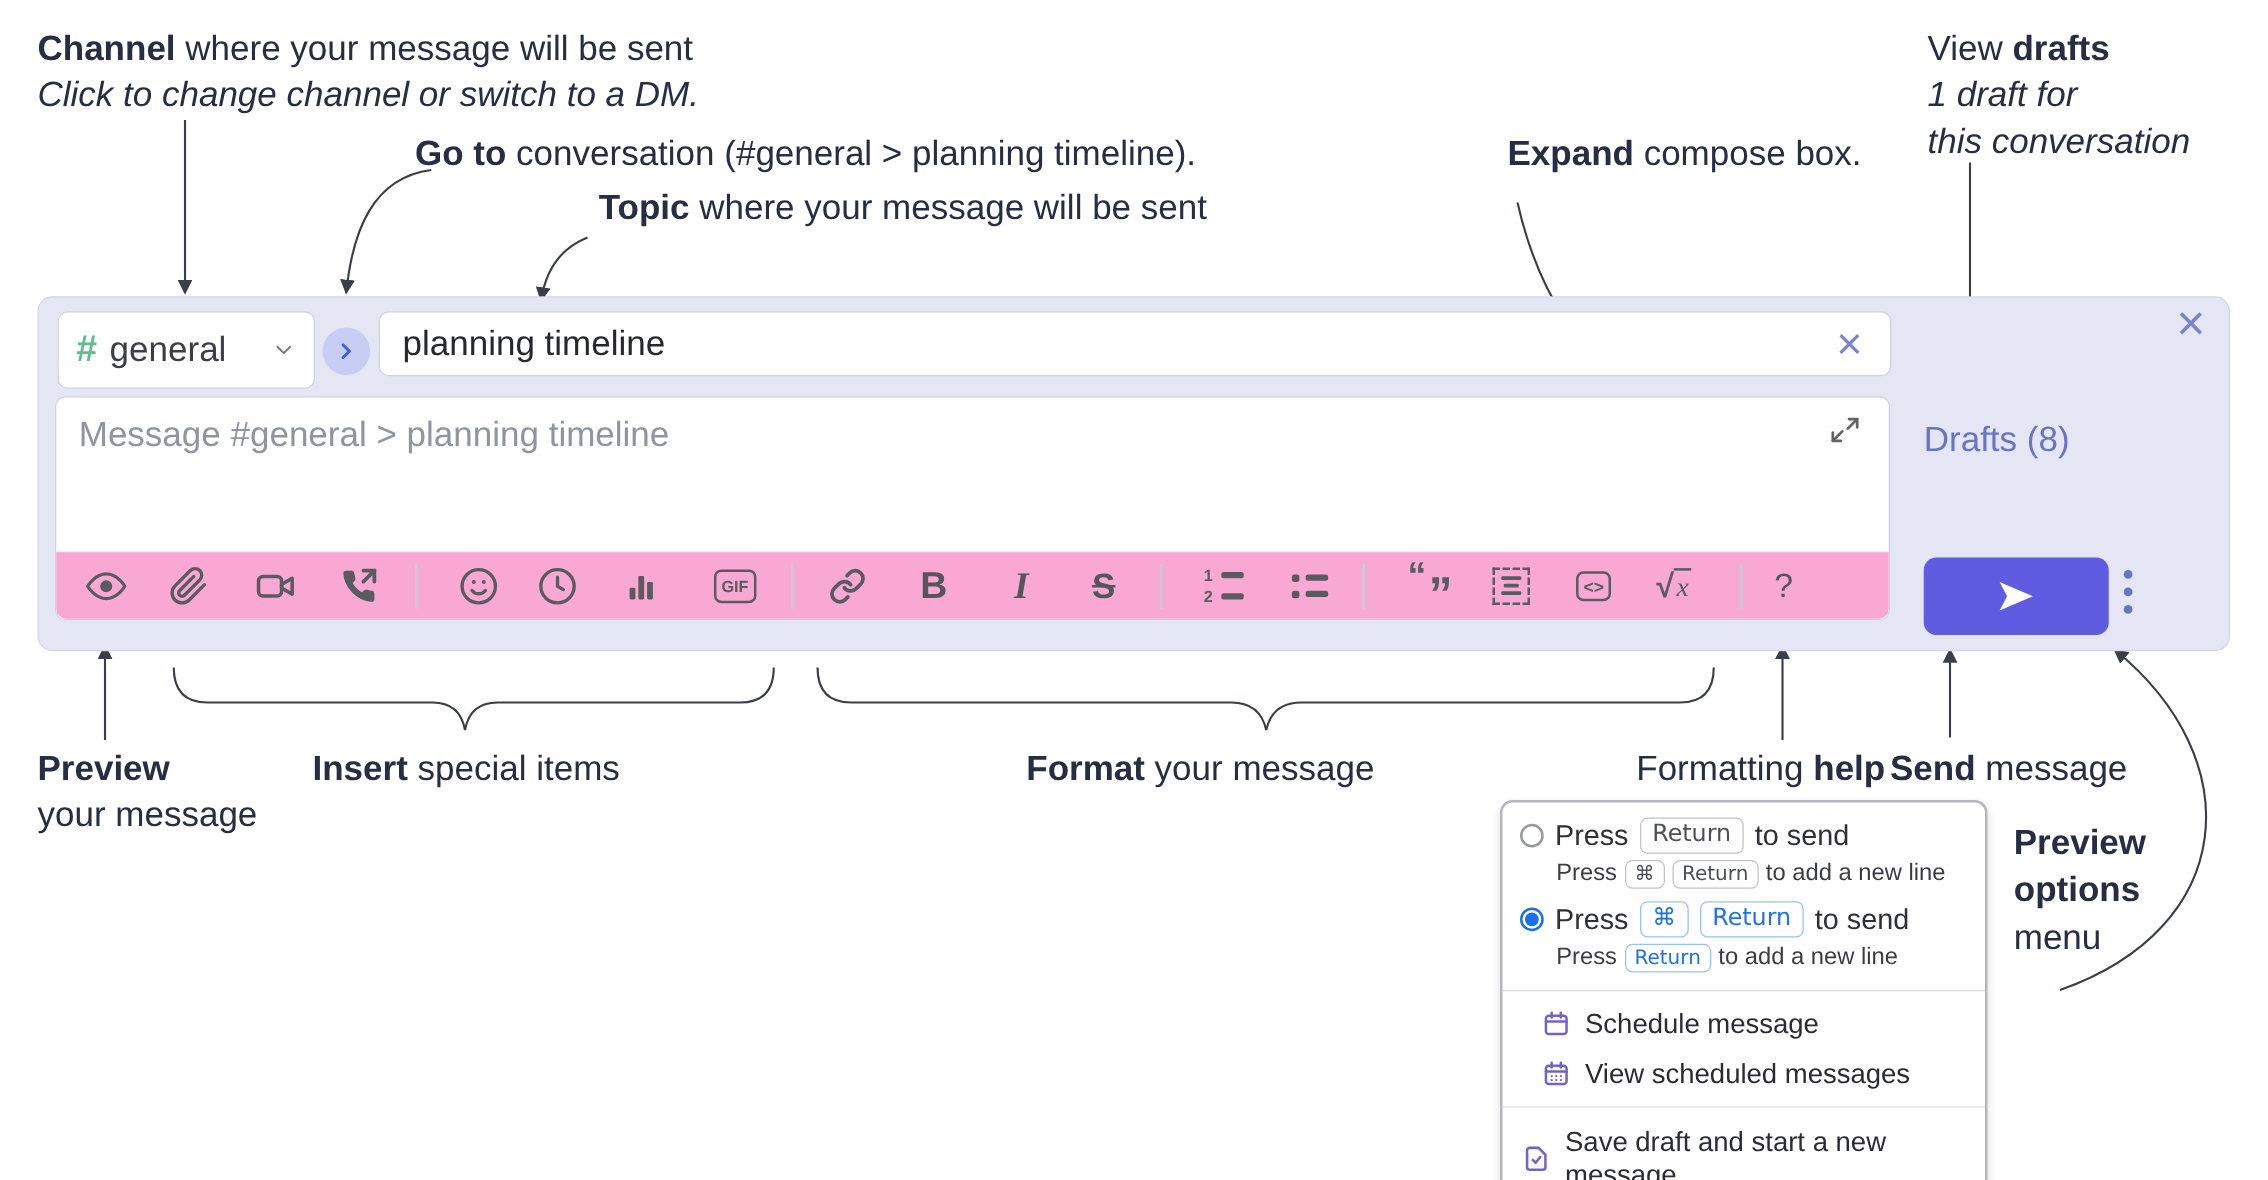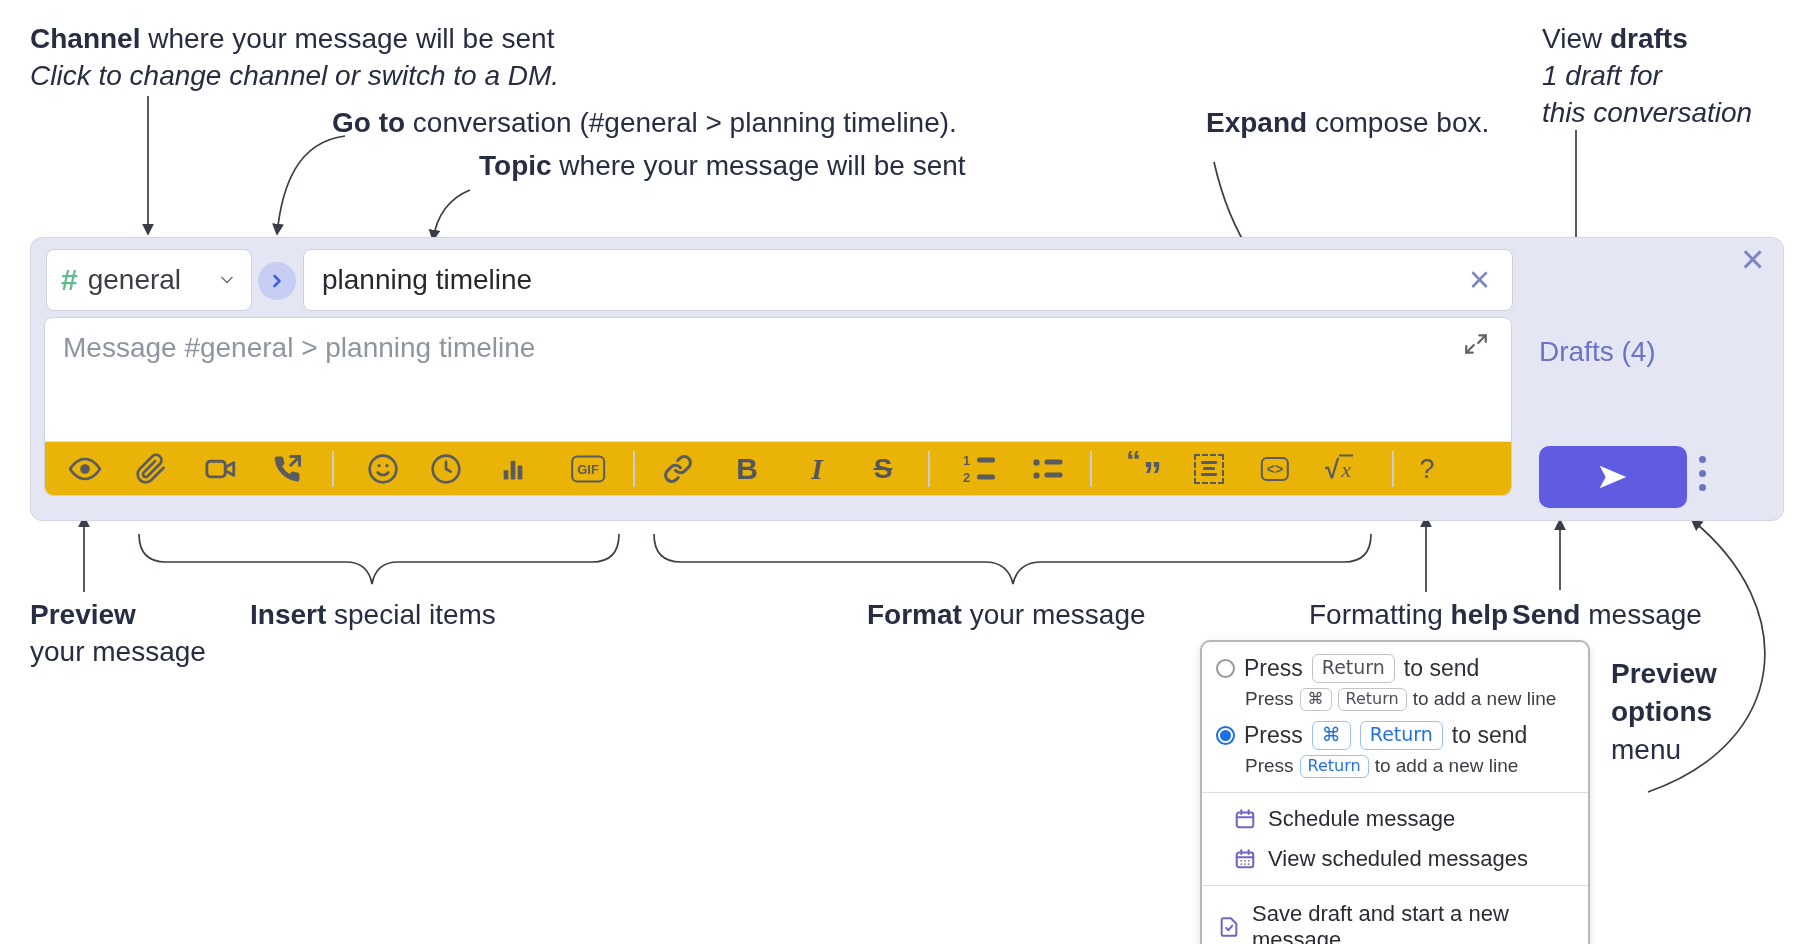--- a/index.html
+++ b/index.html
@@ -13,27 +13,27 @@
   #connectors{position:absolute;left:0;top:0;pointer-events:none;}
   
   #compose{position:absolute;left:30px;top:237px;width:1754px;height:284px;
            background:#e4e6f4;border:1px solid #d2d5e8;border-radius:12px;box-sizing:border-box;}
   .whitebox{position:absolute;background:#fff;border:1px solid #cdd1e0;border-radius:8px;box-sizing:border-box;}
   #channel-picker{left:15px;top:11px;width:206px;height:62px;display:flex;align-items:center;padding:0 14px;gap:10px;cursor:pointer;}
   #channel-hash{color:#61bd8b;font-size:30px;font-weight:700;}
   #channel-name{font-size:28px;color:#3b3e46;}
   #goto-btn{position:absolute;left:227px;top:24px;width:38px;height:38px;border-radius:50%;
             background:#c7cdf3;display:flex;align-items:center;justify-content:center;cursor:pointer;}
-  #topic-box{left:272px;top:11px;width:1210px;height:62px;display:flex;align-items:center;padding:0 18px;}
+  #topic-box{left:272px;top:11px;width:1210px;height:52px;display:flex;align-items:center;padding:0 18px;}
   #topic-value{font-size:28px;color:#26282e;flex:1;}
   #clear-topic{font-size:36px;color:#7b84c4;line-height:36px;cursor:pointer;padding:0 4px;}
   #message-box{left:13px;top:79px;width:1468px;height:179px;}
   #msg-placeholder{position:absolute;left:18px;top:14px;font-size:28px;color:#8f959f;}
   #expand-btn{position:absolute;left:1418px;top:13px;width:26px;height:26px;cursor:pointer;}
-  #toolbar{position:absolute;left:0;right:0;bottom:0;height:53px;background:#eab308;
+  #toolbar{position:absolute;left:0;right:0;bottom:0;height:53px;background:#f9a8d4;
            border-top:1px solid #e3e5ee;border-radius:0 0 8px 8px;}
   .tbi{position:absolute;top:50%;transform:translate(-50%,-50%);color:#5a5b61;cursor:pointer;
        display:flex;align-items:center;justify-content:center;}
   .tbdiv{position:absolute;top:50%;transform:translate(-50%,-50%);width:2px;height:36px;background:#c9cbd6;}
   .tbtxt{font-size:27px;color:#55565c;font-weight:700;}
   .gifbox{border:2px solid #5a5b61;border-radius:6px;font-size:13px;font-weight:700;padding:4px 4px;letter-spacing:0;}
   .codebox{border:2px solid #5a5b61;border-radius:6px;font-size:14px;font-weight:700;padding:2px 4px;}
   .spoilerbox{border:2px dashed #5a5b61;width:26px;height:26px;display:flex;flex-direction:column;justify-content:center;gap:3px;align-items:center;}
   .spoilerbox i{display:block;height:3px;background:#5a5b61;border-radius:1px;}
   #drafts-link{position:absolute;left:1508px;top:98px;font-size:28px;color:#6a73c5;cursor:pointer;}
@@ -251,21 +251,21 @@
           </span>
         <span class="tbi" style="left:1294px;">
           <span class="sqrt">√</span>
             <span class="mathx">x</span>
         </span>
         <span class="tbdiv" style="left:1348px;"></span>
         <span class="tbi" style="left:1382px;font-size:27px;color:#55565c;">?</span>
       </div>
     </div>
 
-    <span id="drafts-link">Drafts (4)</span>
+    <span id="drafts-link">Drafts (8)</span>
 
     <button id="send-btn">
       <svg width="32" height="32" viewBox="0 0 24 24" fill="#fff">
           <path d="M2 20.5L22 12 2 3.5 6.5 12 2 20.5z"></path>
         </svg>
     </button>
 
     <span id="compose-ellipsis">
         <i></i>
         <i></i>
@@ -275,21 +275,21 @@
     <span id="close-compose">×</span>
   </div>
 
   <div class="annot" style="left:250px;top:596px;">
     <b>Insert</b><span> special items</span>
   </div>
   <div class="annot" style="left:30px;top:596px;">
     <span class="blockline"><b>Preview</b></span>
     <span class="blockline">your message</span>
   </div>
-  <div class="annot" style="left:867px;top:596px;">
+  <div class="annot" style="left:821px;top:596px;">
     <b>Format</b><span> your message</span>
   </div>
   <div class="annot" style="left:1266px;top:596px;margin-left:43px;">
     <span>Formatting </span><b>help</b>
   </div>
   <div class="annot" style="left:1512px;top:596px;">
     <b>Send</b><span> message</span>
   </div>
   <div class="annot" style="left:1611px;top:655px;line-height:38px;">
     <span class="blockline"><b>Preview</b></span>

